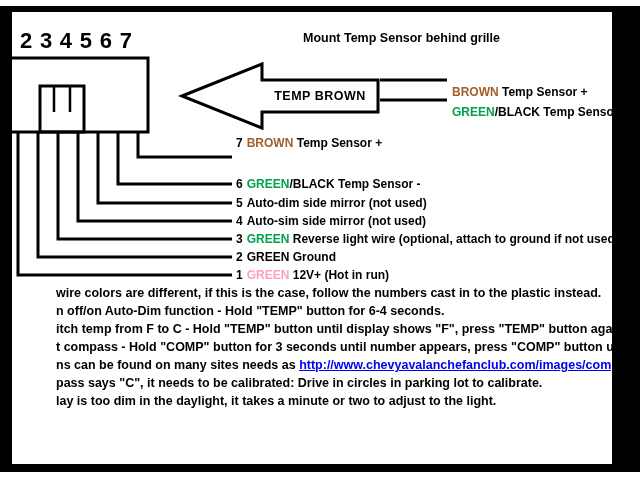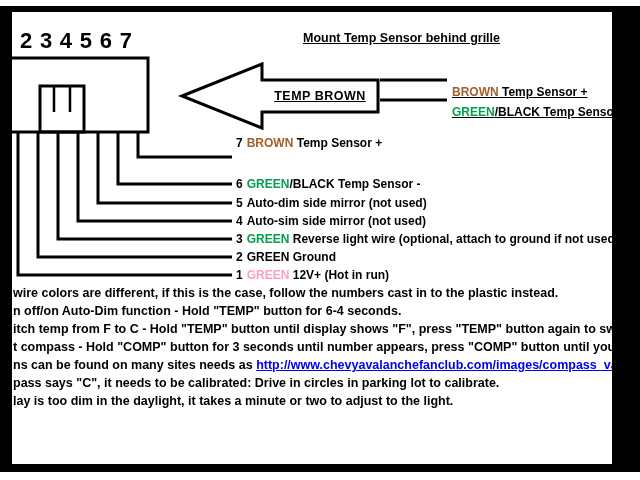--- a/index.html
+++ b/index.html
@@ -10,21 +10,21 @@
   }
   
   .bar { position:absolute; background:#000; z-index:4; }
   #bar-top { left:0; top:6; top:6px; width:640px; height:6px; }
   #bar-bottom { left:0; top:464px; width:640px; height:8px; }
   #bar-left { left:0; top:6px; width:12px; height:466px; }
   #bar-right { left:612px; top:6px; width:28px; height:466px; }
 
   #diagram-svg { position:absolute; left:0; top:0; z-index:1; }
 
-  .txt { position:absolute; z-index:2; white-space:nowrap;text-decoration:underline; }
+  .txt { position:absolute; z-index:2; white-space:nowrap; }
 
   
   #pin-numbers {
     position:absolute; left:0px; top:28px; width:132px;
     display:flex; justify-content:space-between;
     font-size:22px; z-index:2;
   }
 
   #mount-note { left:303px; top:31px; font-size:12.5px; }
 
@@ -40,21 +40,21 @@
 
   
   .pin-label { position:absolute; left:236px; font-size:12px; z-index:2; white-space:nowrap; }
   .pin-num { margin-right:4px; }
 
   
   #notes {
     position:absolute; left:13px; top:284px; width:599px; height:128px;
     overflow:hidden; z-index:2; font-size:12.5px; line-height:18px;
   }
-  #notes div { white-space:nowrap; }
+  #notes div { white-space:nowrap;padding-left:43px; }
   .url { text-decoration:underline; cursor:pointer; }
 </style>
 </head>
 <body>
 
 <div id="stage">
 
   <svg id="diagram-svg" width="640" height="480" viewBox="0 0 640 480">
 
     <rect x="10" y="58" width="138" height="74" fill="none" stroke="#000" stroke-width="3"></rect>

